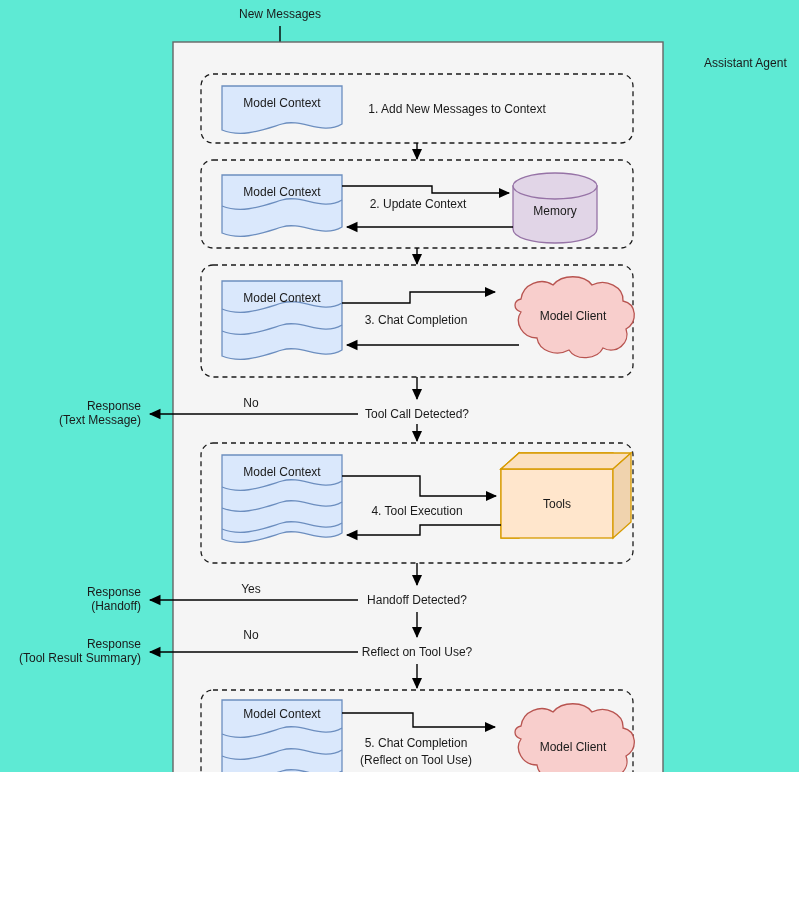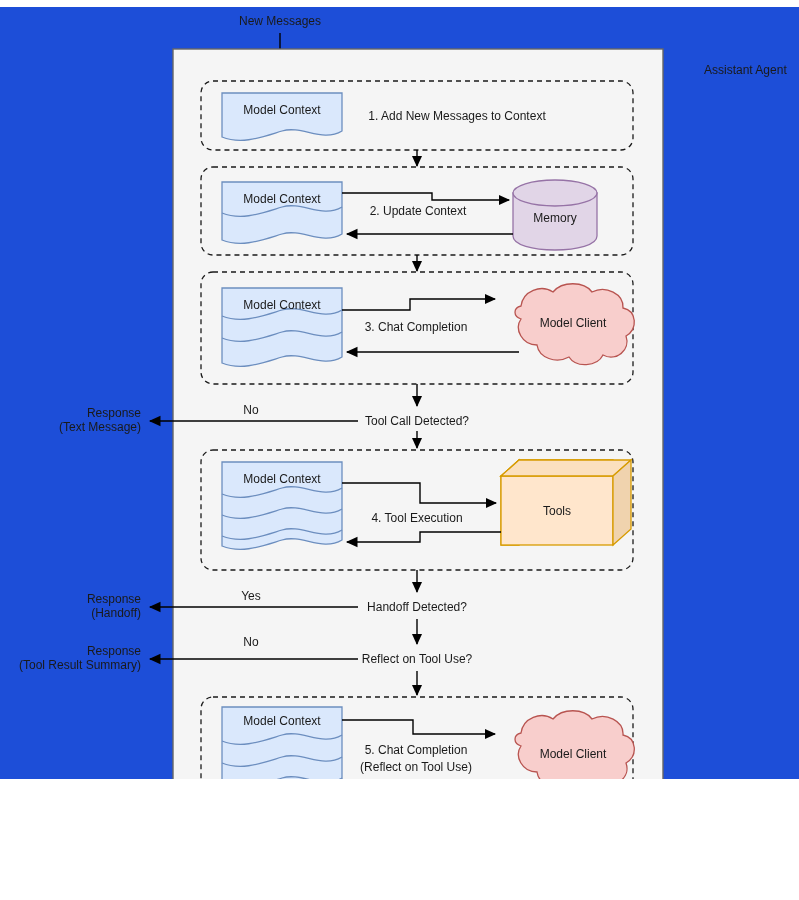--- a/index.html
+++ b/index.html
@@ -10,22 +10,21 @@
   }
   body {
     font-family: "Liberation Sans", sans-serif;
     -webkit-font-smoothing: antialiased;
   }
   #stage {
     position: relative;
     width: 799px;
     height: 772px;
     overflow: hidden;
-    background: #1d4ed8;
-    margin-top: 7px;
+    background: #5eead4;
   }
   #diagram-svg {
     position: absolute;
     left: 0;
     top: 0;
   }
   .lbl {
     font-family: "Liberation Sans", sans-serif;
     font-size: 12px;
     fill: #1a1a1a;

